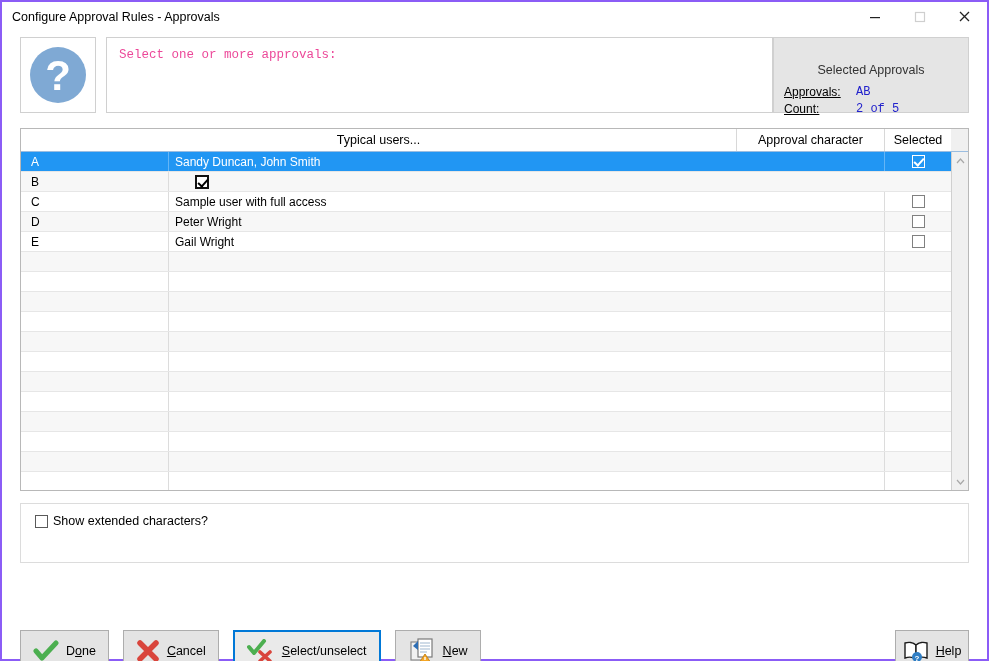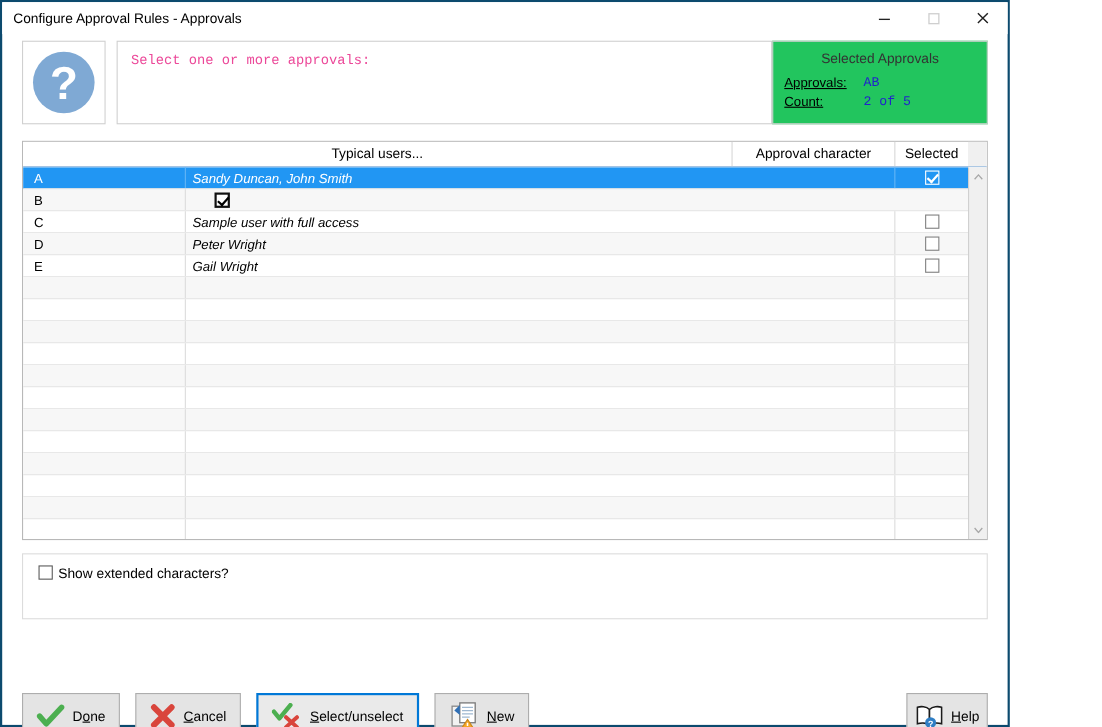--- a/index.html
+++ b/index.html
@@ -5,22 +5,22 @@
   * { box-sizing: border-box; }
   html, body {
     margin: 0; padding: 0;
     width: 1002px; height: 661px;
     overflow: hidden;
     font-family: "Liberation Sans", sans-serif;
     background: #ffffff;
   }
   #window {
     position: relative;
-    width: 918px; height: 661px;
-    border: 2px solid #0c4a6e;
+    width: 989px; height: 661px;
+    border: 2px solid #8b5cf6;
     background: #ffffff;
     display: flex;
     flex-direction: column;
   }
 
   
   #titlebar {
     height: 29px;
     flex: 0 0 29px;
     display: flex;
@@ -78,23 +78,23 @@
   #prompt-text {
     font-size: 12.5px;
     color: #ec4899;
     font-family: Liberation Mono, monospace;
   }
   #selected-box {
     width: 196px;
     flex: 0 0 196px;
     margin-left: 0;
     border: 1px solid #d0d0d0;
-    background: #22c55e;
+    background: #e5e5e5;
     height: 76px;
-    padding: 8px 10px 0 10px;
+    padding: 25px 10px 0 10px;
   }
   #selected-title {
     text-align: center;
     font-size: 12.5px;
     color: #333333;
     margin-bottom: 8px;
   }
   .sel-row {
     display: flex;
     font-size: 12px;
@@ -154,21 +154,21 @@
     font-size: 12px;
     color: #000000;
     display: flex; align-items: center;
     height: 19px;
     overflow: hidden;
     white-space: nowrap;
   }
   .cell-char  { width: 148px; flex: 0 0 148px; padding-left: 10px;
                 border-right: 1px solid #dcdcdc; }
   .cell-users { flex: 1 1 auto; padding-left: 6px;
-                border-right: 1px solid #dcdcdc; font-style: italic; }
+                border-right: 1px solid #dcdcdc; }
   .cell-sel   { width: 66px; flex: 0 0 66px;
                 justify-content: center; }
   .row.sel .cell-char, .row.sel .cell-users { color: #ffffff; border-right-color: #64b5f6; }
 
   .gcheck {
     width: 13px; height: 13px;
     border: 1px solid #808080;
     background: #ffffff;
     display: flex; align-items: center; justify-content: center;
     position: relative;
@@ -207,20 +207,21 @@
   
   #options-box {
     margin-top: 12px;
     border: 1px solid #dcdcdc;
     background: #ffffff;
     height: 60px;
     padding: 10px 14px;
   }
   .opt-row {
     display: flex;
+    align-items: center;
     margin-bottom: 8px;
   }
   .opt-check {
     width: 13px; height: 13px;
     border: 1px solid #5a5a5a;
     background: #ffffff;
     margin-right: 5px;
     flex: 0 0 13px;
   }
   .opt-label {

